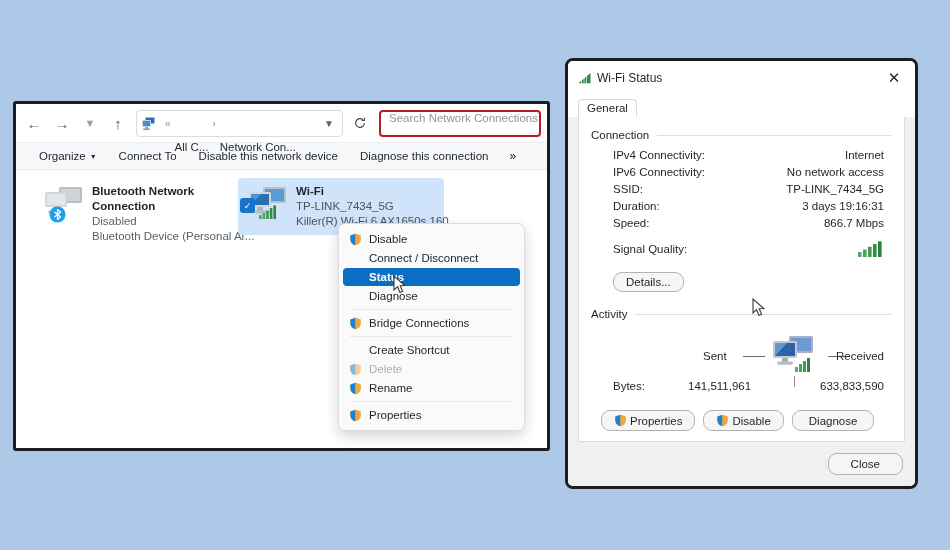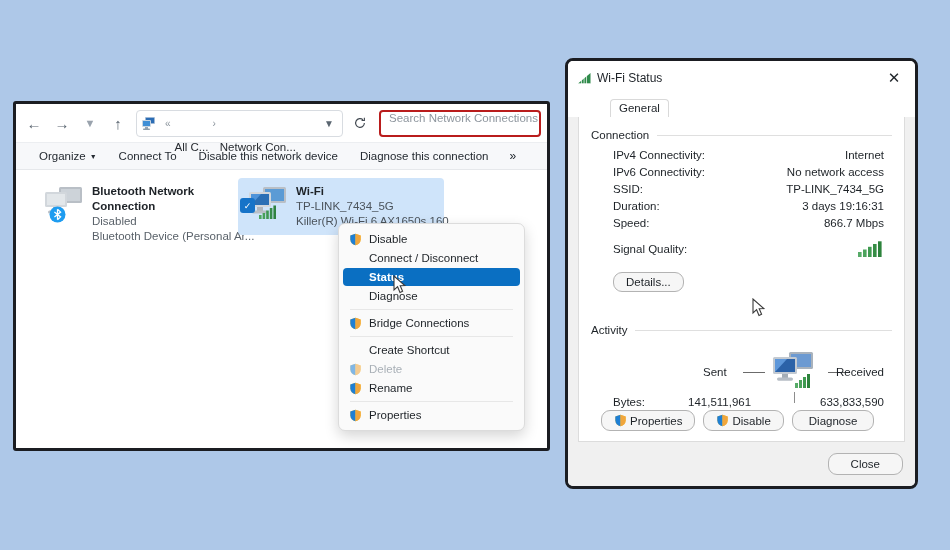--- a/index.html
+++ b/index.html
@@ -171,21 +171,20 @@
     flex: none;
   }
   .tab {
     font-size: 11.5px;
     color: #1d2227;
     padding: 2px 8px 3px 8px;
     border: 1px solid #d9d9d9;
     border-bottom: none;
     background: #f4f4f4;
     border-radius: 4px 4px 0 0;
-    margin-left: 32px;
   }
   .tab.active { background: #ffffff; }
   .dlg-body {
     flex: 1;
     background: #ffffff;
     margin: 0 10px;
     border: 1px solid #dcdcdc;
     border-top: none;
     padding: 8px 12px 0 12px;
     position: relative;
@@ -510,21 +509,21 @@
             <rect x="20" y="0.3" width="3.6" height="15.7" fill="#2d833c"></rect>
           </svg>
         </span>
       </div>
     </div>
 
     <div class="btn-row">
       <div class="btn">Details...</div>
     </div>
 
-    <div class="grp" style="margin-top:32px;justify-content:space-between;">
+    <div class="grp" style="margin-top:16px;justify-content:space-between;">
       <span class="grp-label">Activity</span>
       <span class="grp-line"></span>
     </div>
 
     <div class="activity-grid">
       <div class="act-row act-sent">Sent</div>
       <div class="dash-l"></div>
       <div class="act-ico">
         <svg width="54" height="44" viewBox="0 0 54 44">
           <rect x="20" y="2" width="24" height="17" rx="1.5" fill="#a9b2bc"></rect>

